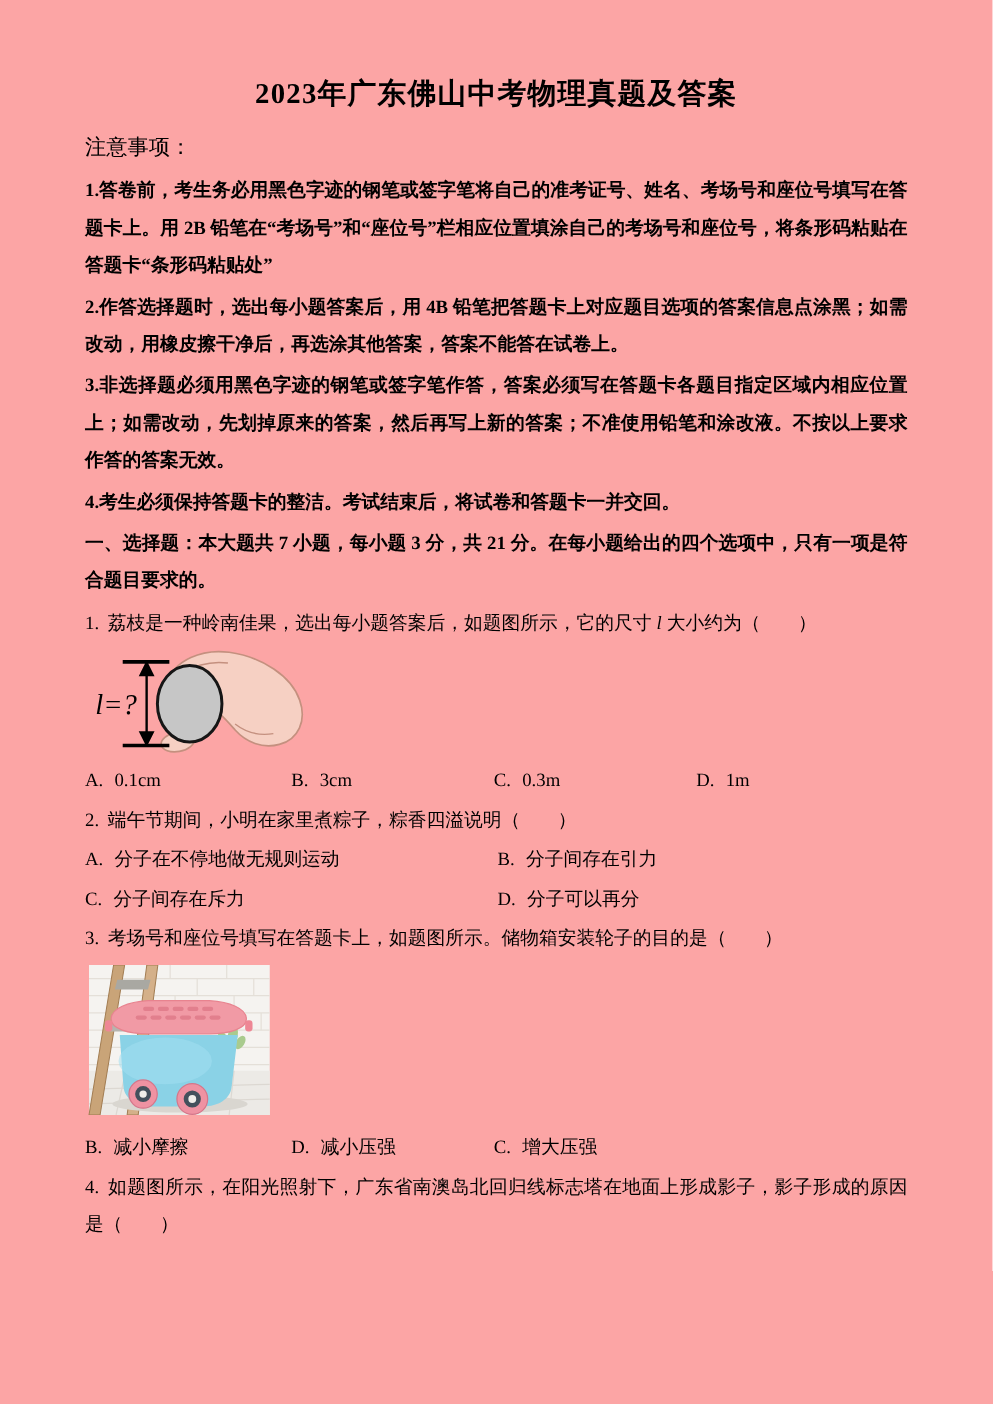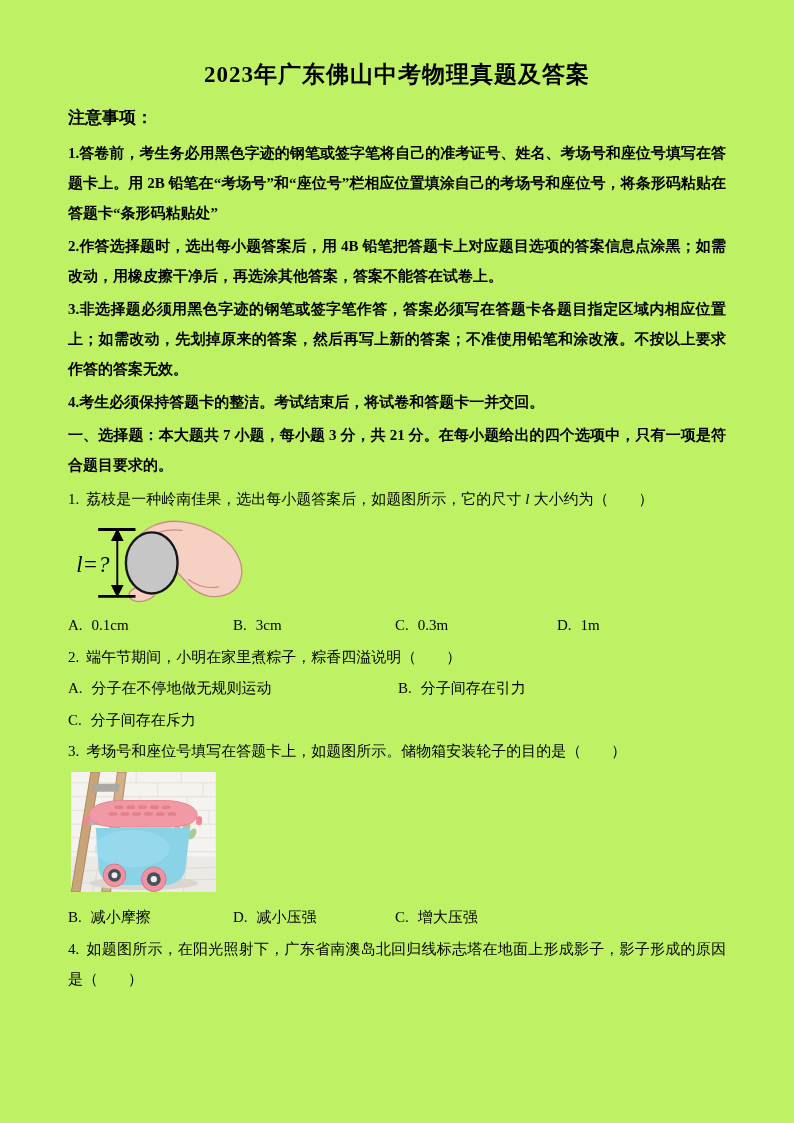--- a/index.html
+++ b/index.html
@@ -1,33 +1,33 @@
 <!DOCTYPE html>
 <html><head>
 <meta charset="utf-8">
 <style>
   html,body{margin:0;padding:0;background:#ffffff;}
   .page{
     position:relative;
     width:794px;height:1123px;
     box-sizing:border-box;
     padding:60px 68px 0 68px;
-    background:#bef264;
+    background:#fca5a5;
     color:#000000;
     font-family:"Liberation Serif","DejaVu Serif",serif;
     overflow:hidden;
   }
   .title{
     margin:0 0 14px 0;
     font-size:23px;line-height:30px;
     font-weight:700;text-align:center;letter-spacing:1px;
   }
   .notice-head{
     margin:0 0 6px 0;
-    font-size:17px;line-height:28px;font-weight:700;
+    font-size:17px;line-height:28px;font-weight:400;
   }
   .para{
     margin:0 0 3px 0;
     font-size:15px;line-height:30px;
     font-weight:700;text-align:justify;text-justify:inter-ideograph;
   }
   .section-head{
     margin:0 0 4px 0;
     font-size:15px;line-height:30px;
     font-weight:700;text-align:justify;
@@ -105,20 +105,21 @@
 
   
   <p class="q-para"><span class="q-num">2.</span><span>端午节期间，小明在家里煮粽子，粽香四溢说明（　　）</span></p>
 
   <div class="opt-row2">
     <span class="opt"><span class="lbl">A.</span><span>分子在不停地做无规则运动</span></span>
     <span class="opt"><span class="lbl">B.</span><span>分子间存在引力</span></span>
   </div>
   <div class="opt-row2">
     <span class="opt"><span class="lbl">C.</span><span>分子间存在斥力</span></span>
+    <span class="opt"><span class="lbl">D.</span><span>分子可以再分</span></span>
   </div>
 
   
   <p class="q-para"><span class="q-num">3.</span><span>考场号和座位号填写在答题卡上，如题图所示。储物箱安装轮子的目的是（　　）</span></p>
 
   <svg class="fig-box" width="147" height="120" viewBox="0 0 147 122">
 
     <rect x="0" y="0" width="147" height="122" fill="#f5f3f0"></rect>
     <g stroke="#e4dfd8" stroke-width="1">
       <line x1="0" y1="11" x2="147" y2="11"></line>

